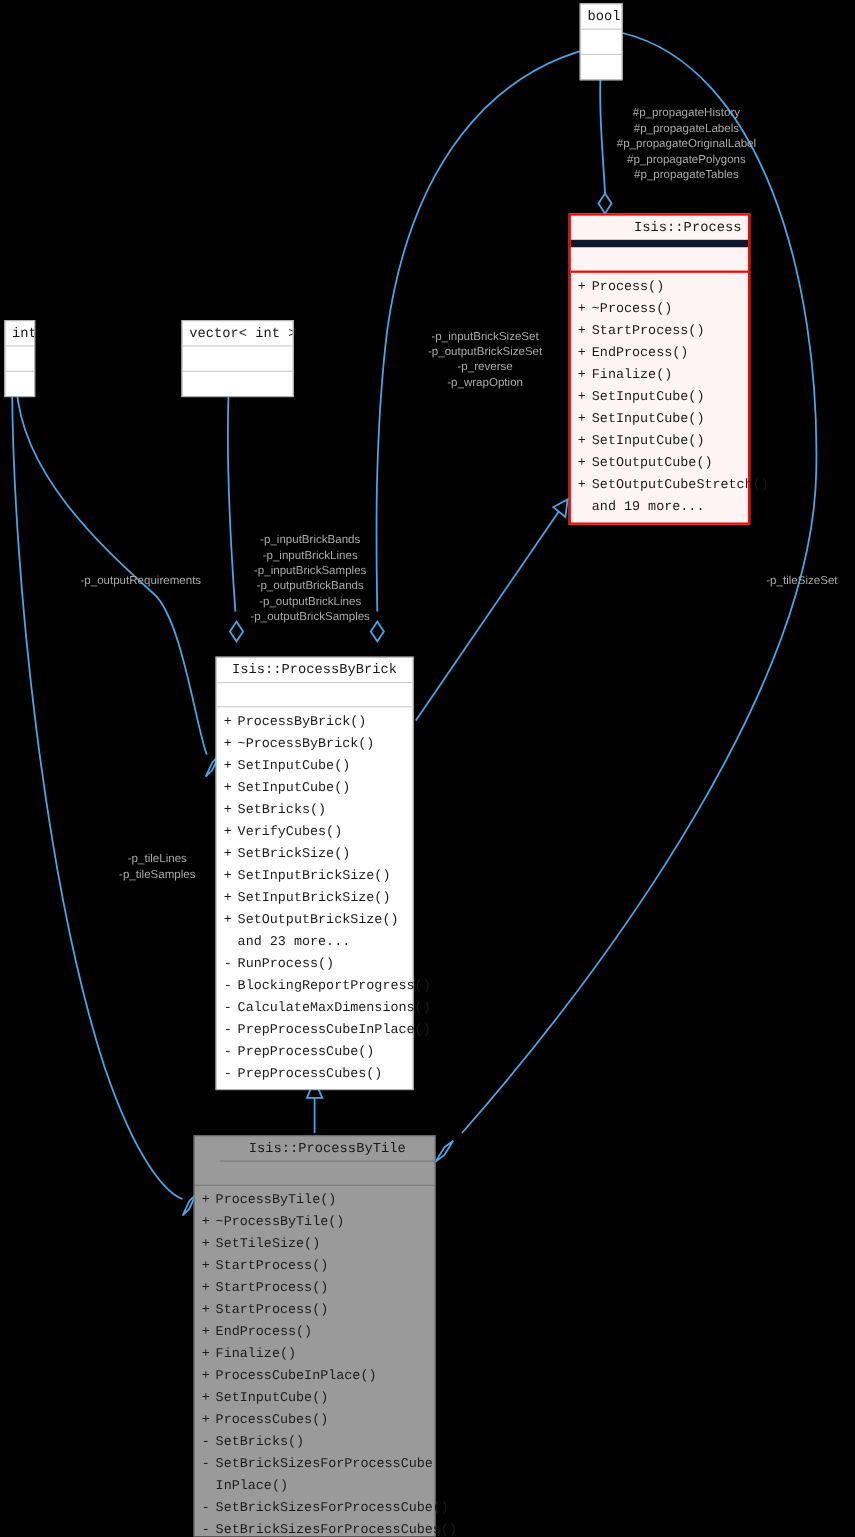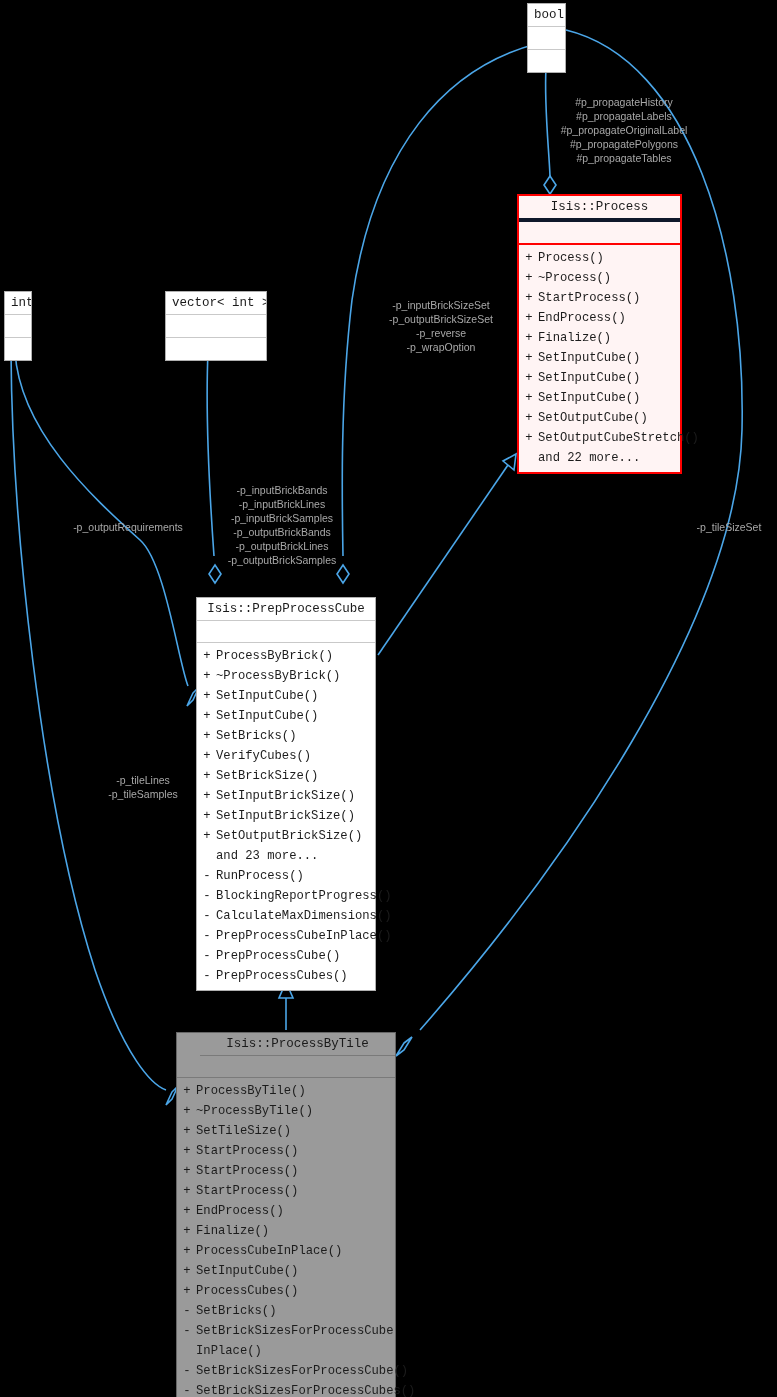--- a/index.html
+++ b/index.html
@@ -83,21 +83,21 @@
     text-align: center;
   }
   .node .row .mname {
     white-space: normal;
   }
   
   .node.red {
     border: 2px solid #ff0000;
     background: #fff4f4;
   }
-  .node.red .title { border-bottom: 4px solid #0f172a; }
+  .node.red .title { border-bottom: 7px solid #0f172a; text-align: right; }
   .node.red .attrs { border-bottom: 2px solid #ff0000; background:#fff4f4;}
   
   .node.gray {
     border: 1px solid #666666;
     background: #9a9a9a;
   }
   .node.gray .title { border-bottom: 1px solid #7a7a7a; margin-left: 23px; }
   .node.gray .attrs { border-bottom: 1px solid #7a7a7a; }
   .node.small .title { font-size: 12.5px; }
   .node.small .attrs { min-height: 22px; }
@@ -229,27 +229,27 @@
         <div class="row">
           <span class="vis">+</span>
           <span class="mname">SetOutputCube()</span>
         </div>
         <div class="row">
           <span class="vis">+</span>
           <span class="mname">SetOutputCubeStretch()</span>
         </div>
         <div class="row">
           <span class="vis"></span>
-          <span class="mname">and 22 more...</span>
+          <span class="mname">and 19 more...</span>
         </div>
       </div>
   </div>
 
   <div class="node" style="left:196px; top:597px; width:180px;">
-    <div class="title">Isis::PrepProcessCube</div>
+    <div class="title">Isis::ProcessByBrick</div>
     <div class="attrs"></div>
     <div class="ops">
         <div class="row">
           <span class="vis">+</span>
           <span class="mname">ProcessByBrick()</span>
         </div>
         <div class="row">
           <span class="vis">+</span>
           <span class="mname">~ProcessByBrick()</span>
         </div>

